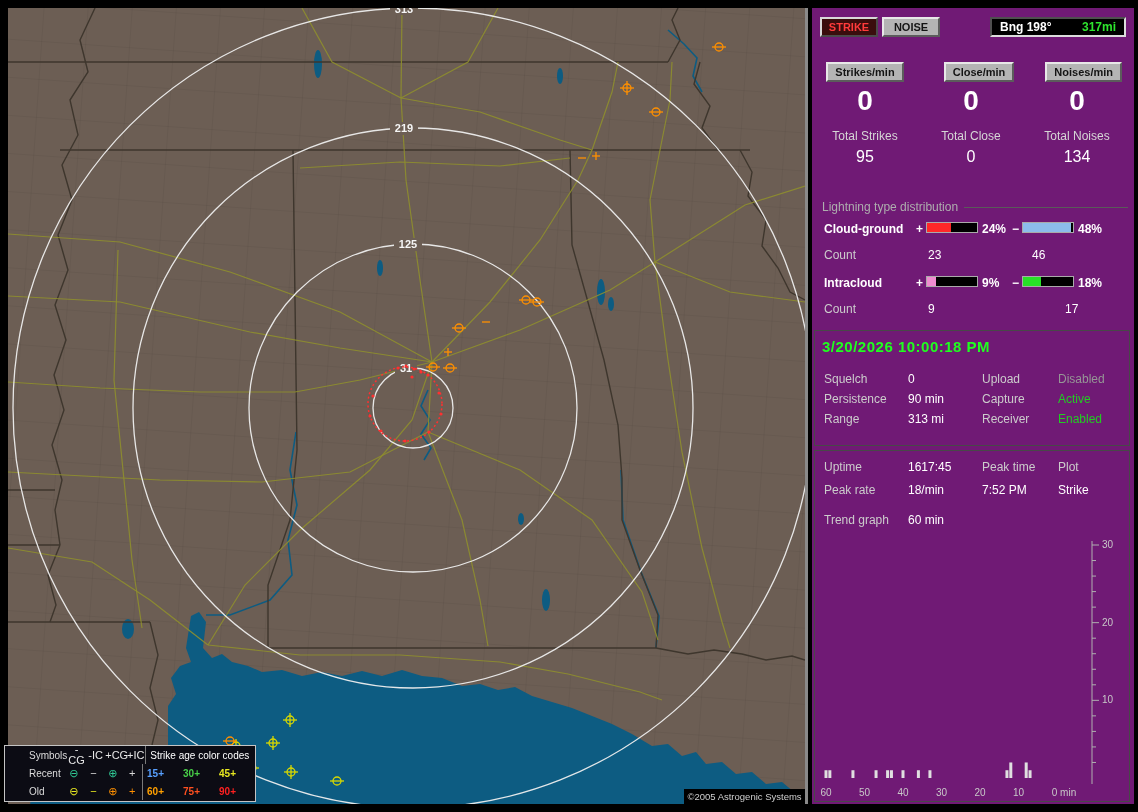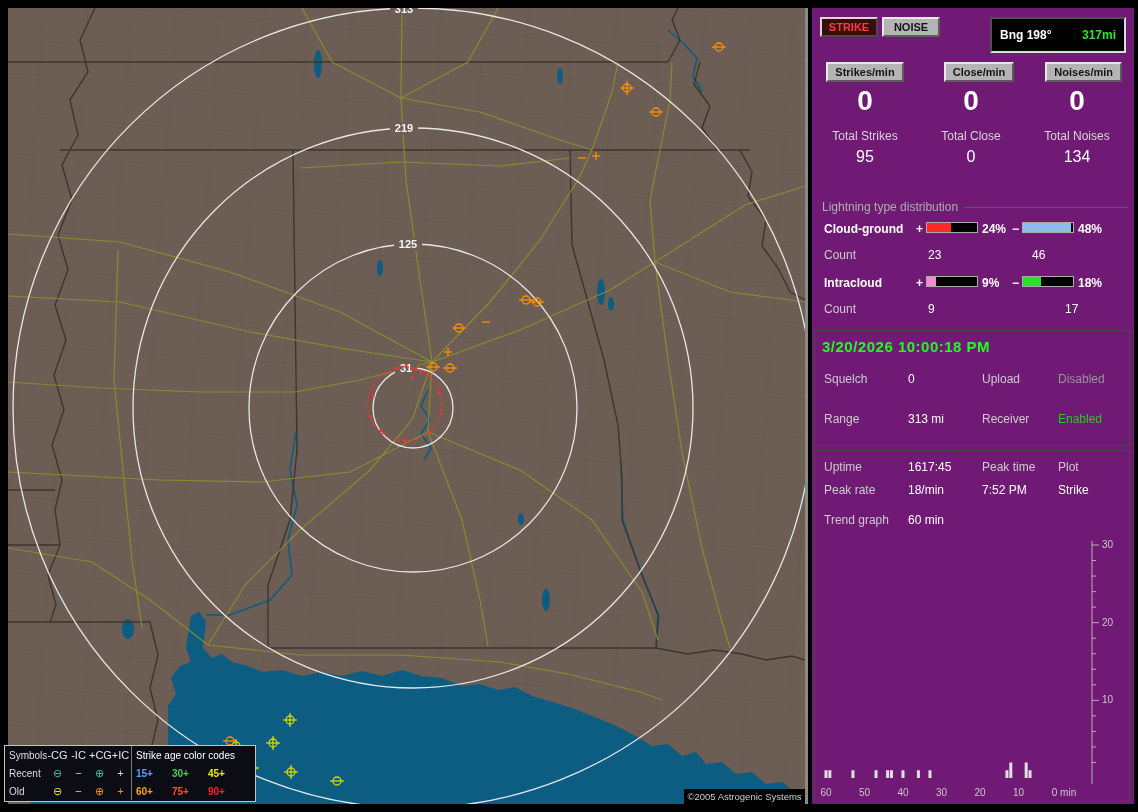--- a/index.html
+++ b/index.html
@@ -8,39 +8,39 @@
   .stage{position:absolute;left:0;top:0;width:1138px;height:812px;background:#000;}
 
   
   .map-svg{position:absolute;left:8px;top:8px;width:797px;height:796px;display:block;}
   .win-divider{position:absolute;left:805px;top:8px;width:3px;height:796px;background:#8a8a8a;}
 
   .map-copyright{position:absolute;left:684px;top:789px;width:121px;height:15px;background:#000;
     color:#cfcfcf;font-size:9.5px;display:flex;align-items:center;justify-content:center;}
 
   .map-legend{position:absolute;left:4px;top:745px;width:252px;height:57px;background:#0c0c14;
-    border:1px solid #c4c4c4;color:#e8e8e8;font-size:10px;box-sizing:border-box;}
+    border:1px solid #c4c4c4;color:#e8e8e8;font-size:10px;box-sizing:border-box;padding-left:20px;}
   .lg-row{display:flex;align-items:center;height:18px;}
   .lg-label{width:42px;padding-left:4px;box-sizing:border-box;color:#dcdcdc;}
   .lg-sym{width:21px;text-align:center;font-size:11px;line-height:11px;}
   .lg-right{width:120px;border-left:1px solid #7a7a7a;padding-left:4px;display:flex;align-items:center;height:100%;box-sizing:border-box;}
   .lg-age{width:36px;text-align:left;font-weight:bold;}
   .lg-age-head{white-space:nowrap;color:#ffffff;}
 
   
   .right-panel{position:absolute;left:812px;top:8px;width:322px;height:796px;background:#701a75;
     color:#d8d8d8;font-size:12px;}
   .abs{position:absolute;}
 
   .btn3d{border:2px solid;border-color:#e8e8e8 #5c5c5c #5c5c5c #e8e8e8;background:#b4b4b4;
     color:#141414;font-weight:bold;font-size:11px;height:20px;display:flex;align-items:center;
     justify-content:center;box-sizing:border-box;cursor:default;}
   .strike-btn{background:#3a0d0d;color:#ff3b3b;border-color:#d8d8d8 #4a4a4a #4a4a4a #d8d8d8;}
   .bng-box{border:2px solid;border-color:#4f4f4f #dcdcdc #dcdcdc #4f4f4f;background:#000;height:20px;
-    display:flex;align-items:center;justify-content:space-between;padding:16px 8px;box-sizing:border-box;
+    display:flex;align-items:center;justify-content:space-between;padding:0 8px;box-sizing:border-box;
     font-weight:bold;font-size:12px;}
   .bng-label{color:#ffffff;}
   .bng-range{color:#2ee52e;}
 
   .col3{position:absolute;width:106px;text-align:center;}
   .tab3d{display:inline-block;padding:1px 7px;}
   .bigzero{font-size:28px;font-weight:bold;color:#ffffff;line-height:30px;}
   .tot-label{color:#d6d6d6;font-size:12px;}
   .tot-value{color:#ffffff;font-size:16px;}
 
@@ -394,20 +394,26 @@
     </div>
 
     <div class="gbox" style="top:322px;height:116px;"></div>
     <div class="abs clock" style="left:10px;top:330px;">3/20/2026 10:00:18 PM</div>
 
     <div class="prow" style="top:364px;">
       <span class="c1">Squelch</span>
       <span class="c2">0</span>
       <span class="c3">Upload</span>
       <span class="c4 dim">Disabled</span>
+    </div>
+    <div class="prow" style="top:384px;">
+      <span class="c1">Persistence</span>
+      <span class="c2">90 min</span>
+      <span class="c3">Capture</span>
+      <span class="c4 grn">Active</span>
     </div>
     <div class="prow" style="top:404px;">
       <span class="c1">Range</span>
       <span class="c2">313 mi</span>
       <span class="c3">Receiver</span>
       <span class="c4 grn">Enabled</span>
     </div>
 
     <div class="gbox" style="top:442px;height:352px;"></div>
 

